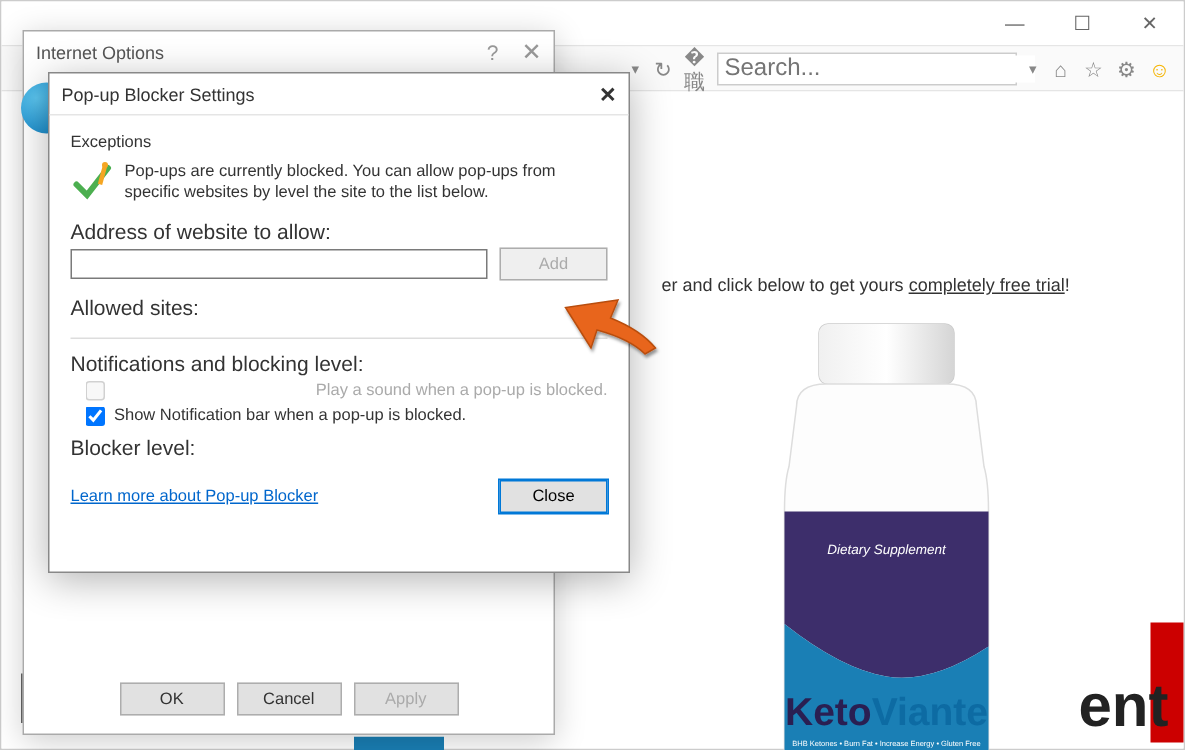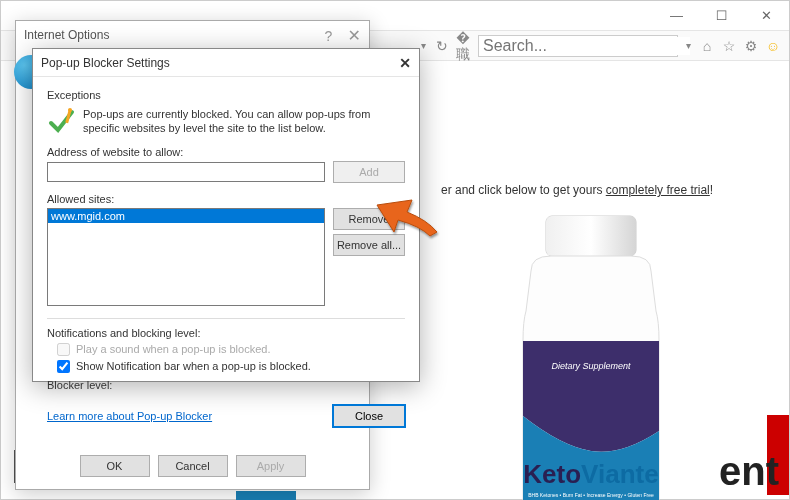--- a/index.html
+++ b/index.html
@@ -38,33 +38,33 @@
 
 
 .pb-dialog { position: absolute; top: 48px; left: 32px; width: 388px; height: 334px; background: #fff; border: 1px solid #888; box-shadow: 0 5px 25px rgba(0,0,0,0.3); }
 .pb-title { height: 28px; display: flex; align-items: center; justify-content: space-between; padding: 0 8px; font-size: 12px; color: #333; border-bottom: 1px solid #e5e5e5; }
 .pb-close { font-size: 14px; font-weight: bold; color: #333; cursor: pointer; }
 .pb-body { padding: 12px 14px; font-size: 11px; color: #333; }
 .pb-section-title { margin-bottom: 6px; }
 .pb-desc-row { display: flex; gap: 8px; margin-bottom: 10px; }
 .pb-checkicon { width: 28px; height: 28px; flex-shrink: 0; }
 .pb-desc { font-size: 11px; line-height: 1.3; }
-.pb-label { font-size: 11px; margin-bottom: 3px; }
+.pb-label { font-size: 14px; margin-bottom: 3px; }
 .pb-input-row { display: flex; gap: 8px; margin-bottom: 10px; align-items: center; }
 .pb-input { flex: 1; height: 20px; border: 1px solid #7a7a7a; font-size: 11px; padding: 0 3px; }
 .pb-btn { width: 72px; height: 22px; font-size: 11px; border: 1px solid #adadad; background: #e1e1e1; color: #333; }
 .pb-btn.disabled { color: #aaa; background: #efefef; }
 .pb-list-row { display: flex; gap: 8px; }
 .pb-list { flex: 1; height: 98px; border: 1px solid #7a7a7a; background: #fff; overflow: hidden; }
 .pb-list-item { background: #0078d7; color: #fff; font-size: 11px; padding: 1px 3px; }
 .pb-list-btns { display: flex; flex-direction: column; gap: 4px; }
 .pb-divider { border-top: 1px solid #ddd; margin: 12px 0 8px; }
 .pb-check-row { display: flex; align-items: center; gap: 6px; margin: 4px 0 4px 10px; font-size: 11px; }
 .pb-check-row input { width: 13px; height: 13px; }
-.pb-check-row.disabled { color: #aaa; }
+.pb-check-row.disabled { color: #aaa; justify-content: space-between; }
 .pb-select { width: 100%; height: 22px; font-size: 11px; border: 1px solid #adadad; background: #e8e8e8; margin-top: 3px; padding: 0 4px; }
 .pb-footer { display: flex; justify-content: space-between; align-items: center; margin-top: 14px; }
 .pb-link { color: #0066cc; font-size: 11px; text-decoration: underline; }
 .pb-close-btn { width: 72px; height: 22px; font-size: 11px; border: 1px solid #0078d7; background: #e1e1e1; outline: 1px solid #0078d7; }
 
 
 .arrow { position: absolute; top: 190px; left: 372px; width: 70px; height: 50px; pointer-events: none; }
 
 
 .red-stripe { position: absolute; top: 354px; right: 0; width: 22px; height: 80px; background: #c00; }
@@ -160,29 +160,20 @@
         <circle cx="23" cy="3" r="2" fill="#f5a623"></circle>
       </svg>
       <div class="pb-desc">Pop-ups are currently blocked. You can allow pop-ups from specific websites by level the site to the list below.</div>
     </div>
     <div class="pb-label">Address of website to allow:</div>
     <div class="pb-input-row">
       <input class="pb-input" style="">
       <button class="pb-btn disabled">Add</button>
     </div>
     <div class="pb-label">Allowed sites:</div>
-    <div class="pb-list-row">
-      <div class="pb-list">
-        <div class="pb-list-item">www.mgid.com</div>
-      </div>
-      <div class="pb-list-btns">
-        <button class="pb-btn">Remove</button>
-        <button class="pb-btn">Remove all...</button>
-      </div>
-    </div>
     <div class="pb-divider"></div>
     <div class="pb-label">Notifications and blocking level:</div>
     <label class="pb-check-row disabled">
       <input type="checkbox" disabled="" style="">
       <span>Play a sound when a pop-up is blocked.</span>
     </label>
     <label class="pb-check-row">
       <input type="checkbox" checked="" style="">
       <span>Show Notification bar when a pop-up is blocked.</span>
     </label>

